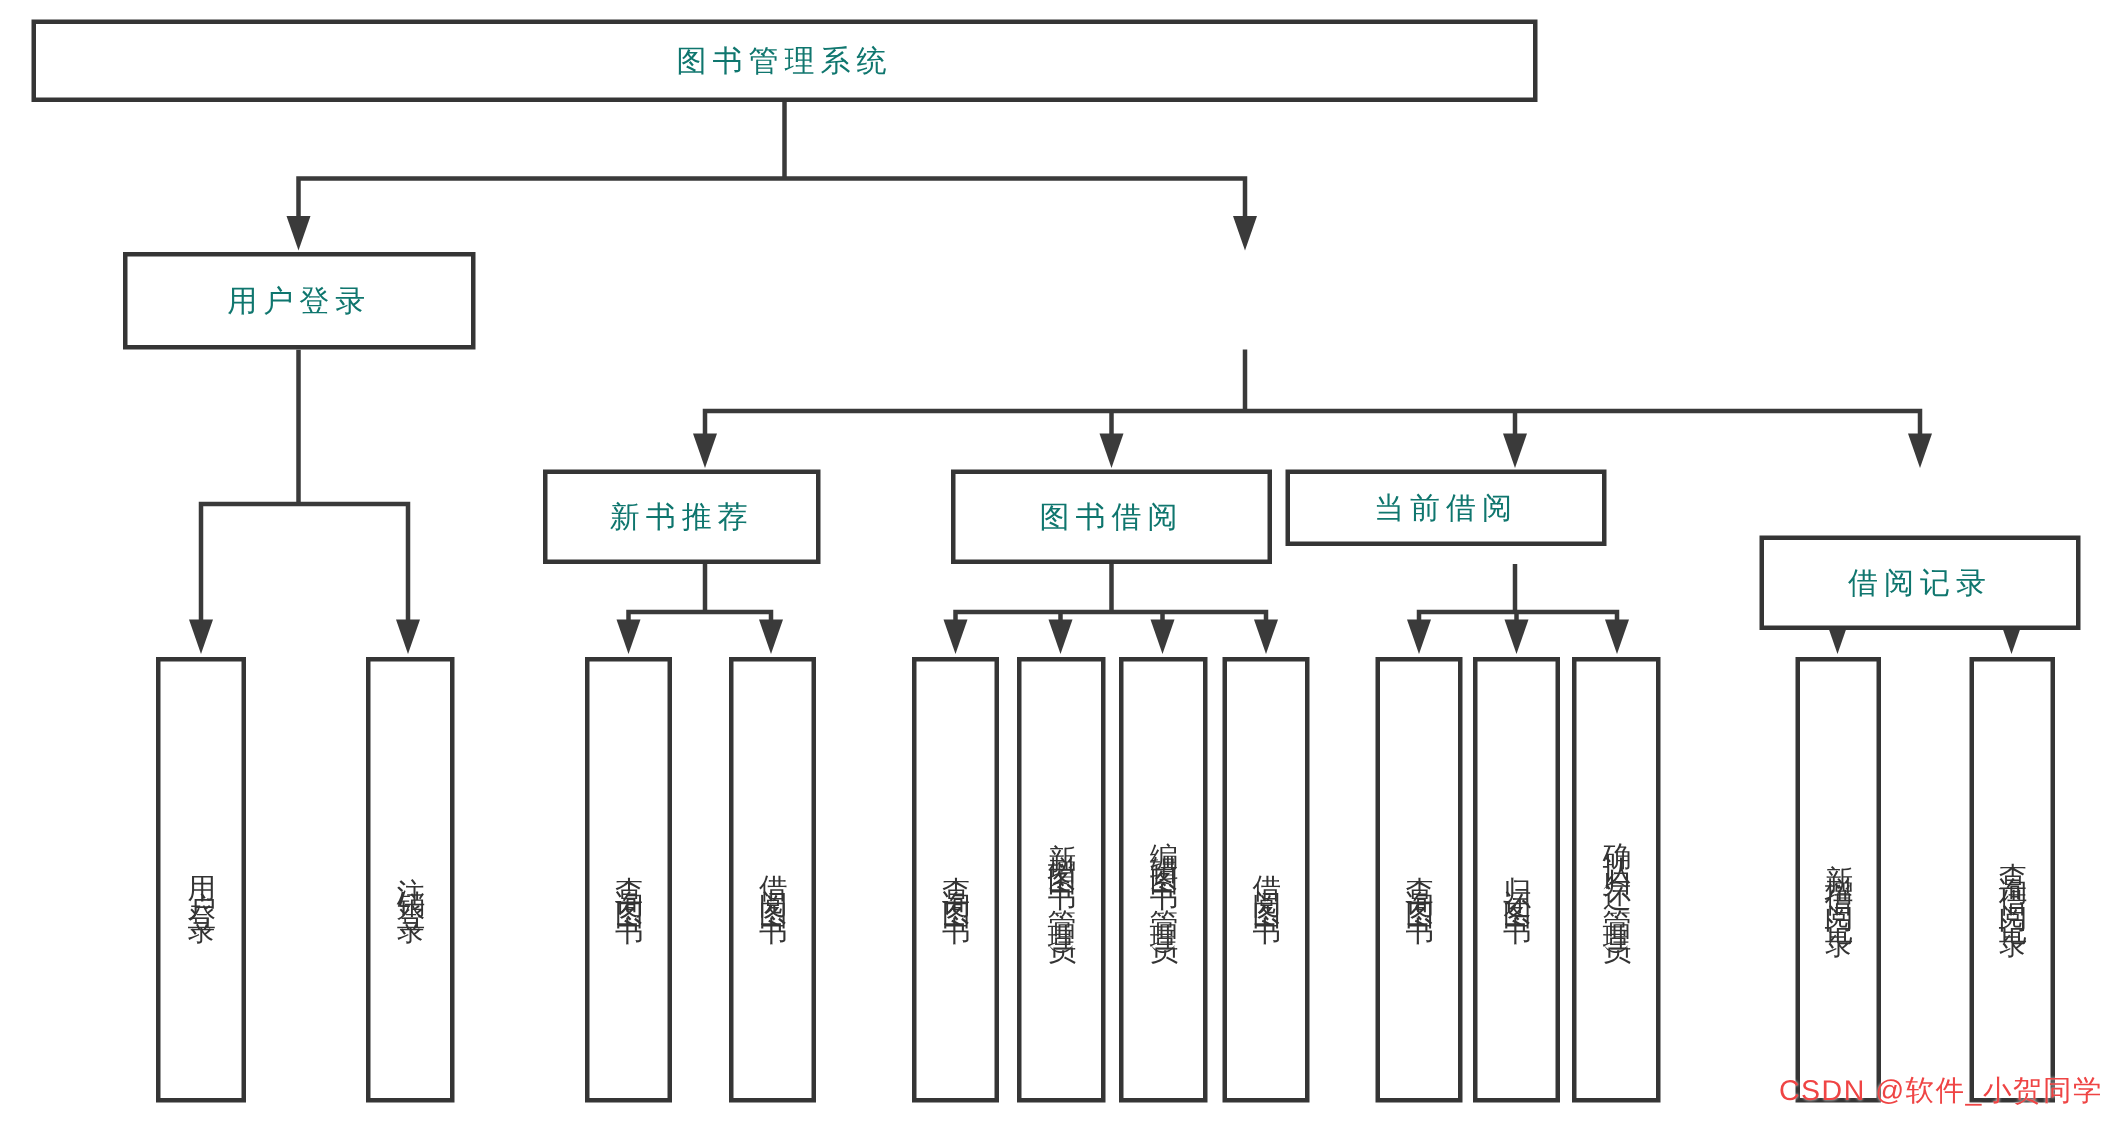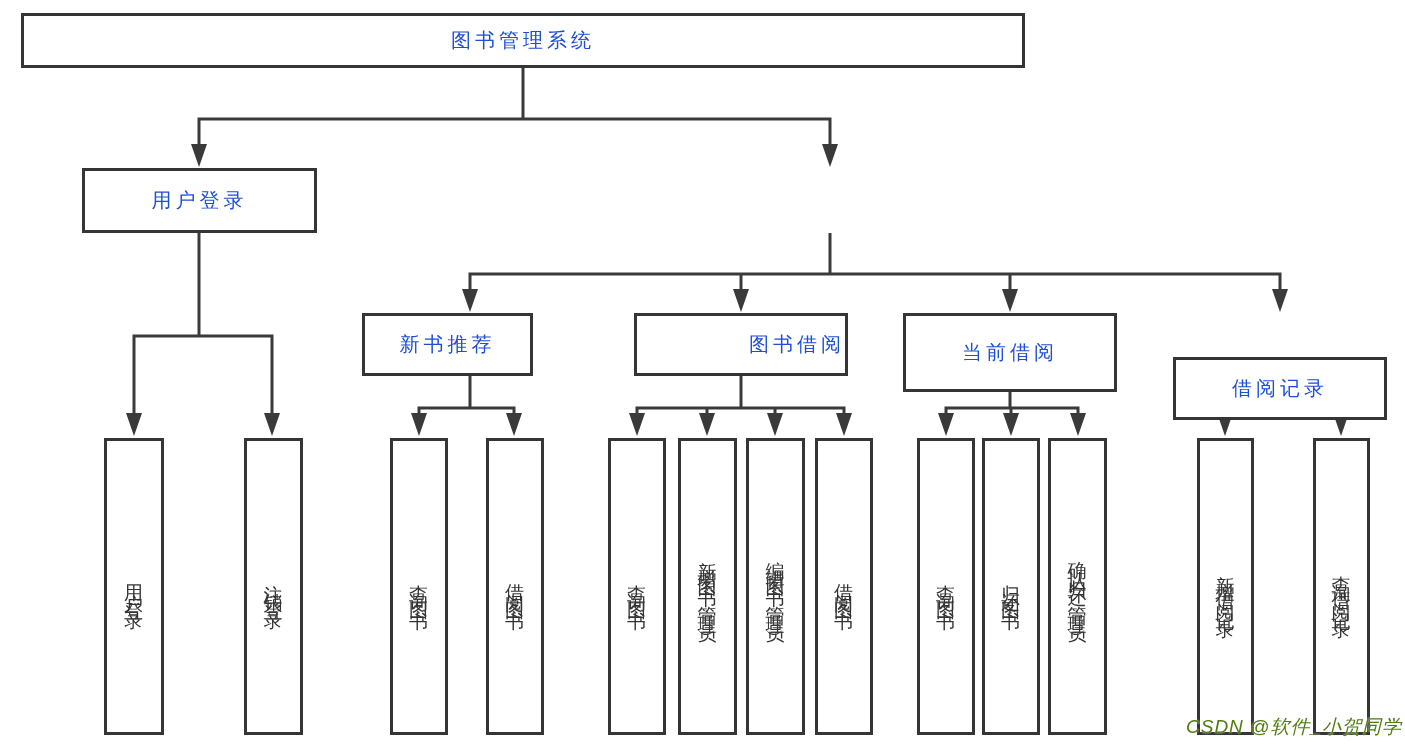--- a/index.html
+++ b/index.html
@@ -19,21 +19,21 @@
   .hbox {
     position: absolute;
     box-sizing: border-box;
     border: 3px solid #353535;
     background: #ffffff;
     display: flex;
     align-items: center;
     justify-content: center;
     font-size: 20px;
     letter-spacing: 4px;
-    color: #1d4ed8;
+    color: #0f766e;
     white-space: nowrap;
   }
   .vbox {
     position: absolute;
     box-sizing: border-box;
     border: 3px solid #353535;
     background: #ffffff;
     display: flex;
     align-items: center;
     justify-content: center;
@@ -48,25 +48,24 @@
     line-height: 1;
     color: #333333;
     white-space: nowrap;
   }
   .watermark {
     position: absolute;
     left: 1186px;
     top: 714px;
     font-size: 19px;
     letter-spacing: 1px;
-    color: #4d7c0f;
+    color: #ef4444;
     text-shadow: 0 0 2px #ffffff;
     white-space: nowrap;
     z-index: 5;
-    font-style: italic;
   }
 </style>
 </head>
 <body>
 
 <div id="canvas">
 
   <svg id="connectors" viewBox="0 0 1405 747" xmlns="http://www.w3.org/2000/svg">
     <g stroke="#3a3a3a" stroke-width="3" fill="none" stroke-linejoin="miter">
 
@@ -127,27 +126,27 @@
   </svg>
 
   <div class="hbox" style="left:21px; top:13px; width:1004px; height:55px;">
     <span>图书管理系统</span>
   </div>
 
   <div class="hbox" style="left:82px; top:168px; width:235px; height:65px;">
     <span>用户登录</span>
   </div>
 
-  <div class="hbox" style="left:362px; top:313px; width:171px; height:63px;">
+  <div class="hbox" style="left:362px; top:313px; width:185px; height:63px;">
     <span>新书推荐</span>
   </div>
-  <div class="hbox" style="left:634px; top:313px; width:214px; height:63px;justify-content:flex-end;">
+  <div class="hbox" style="left:634px; top:313px; width:214px; height:63px;">
     <span>图书借阅</span>
   </div>
-  <div class="hbox" style="left:903px; top:313px; width:214px; height:79px;">
+  <div class="hbox" style="left:857px; top:313px; width:214px; height:51px;">
     <span>当前借阅</span>
   </div>
   <div class="hbox" style="left:1173px; top:313px; width:214px; height:63px;margin-top:44px;">
     <span>借阅记录</span>
   </div>
 
   <div class="vbox" style="left:104px; width:60px;">
     <span class="vtext">用户登录</span>
   </div>
   <div class="vbox" style="left:244px; width:59px;">

